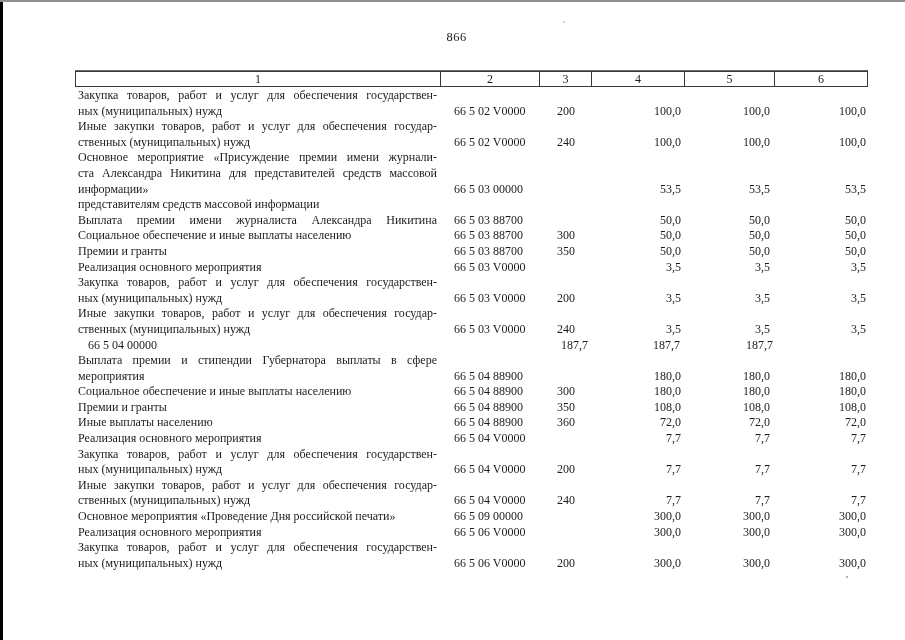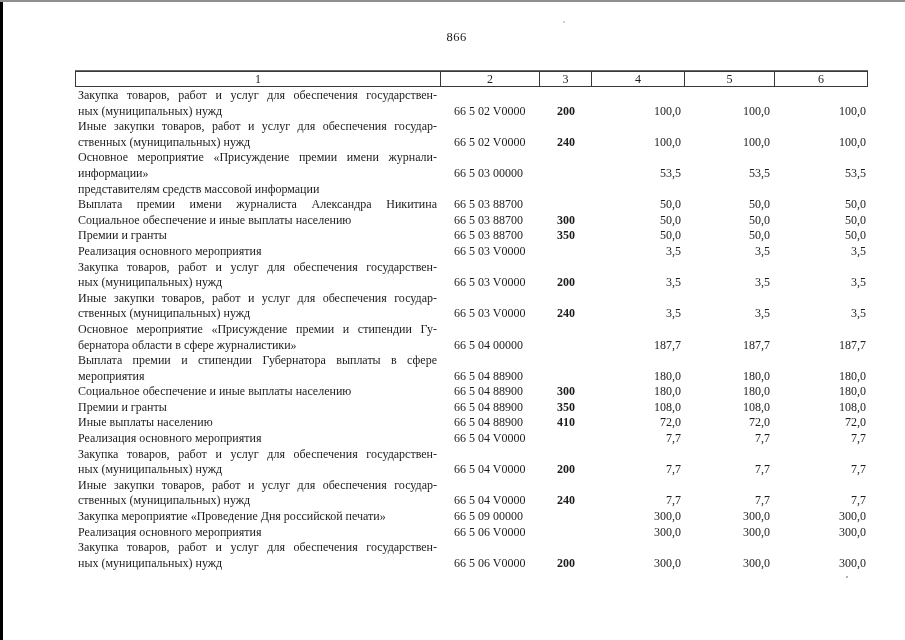--- a/index.html
+++ b/index.html
@@ -36,21 +36,21 @@
   .row{
     display:grid;
     grid-template-columns:366px 99px 52px 93px 90px 93px;
     align-items:end;
   }
   .c{box-sizing:border-box;}
   .c1{padding:0 4px 0 3px;}
   .l{display:block;}
   .jl{text-align:justify;text-align-last:justify;}
   .c2{padding-left:13px;white-space:nowrap;}
-  .c3{text-align:center;font-weight:bold;}
+  .c3{text-align:center;}
   .c4{text-align:right;padding-right:4px;}
   .c5{text-align:right;padding-right:5px;}
   .c6{text-align:right;padding-right:2px;}
   .speck{position:absolute;width:2px;height:2px;border-radius:50%;background:#9a9a9a;}
   .speck-a{left:846px;top:576px;}
   .speck-b{left:563px;top:21px;background:#c0c0c0;}
 </style>
 </head>
 <body>
 
@@ -87,20 +87,21 @@
           </div>
           <div class="c c2">66 5 02 V0000</div>
           <div class="c c3">240</div>
           <div class="c c4">100,0</div>
           <div class="c c5">100,0</div>
           <div class="c c6">100,0</div>
         </div>
         <div class="row">
           <div class="c c1">
             <div class="l jl">Основное мероприятие «Присуждение премии имени журнали-</div>
+            <div class="l jl">ста Александра Никитина для представителей средств массовой</div>
             <div class="l">информации»</div>
           </div>
           <div class="c c2">66 5 03 00000</div>
           <div class="c c3"></div>
           <div class="c c4">53,5</div>
           <div class="c c5">53,5</div>
           <div class="c c6">53,5</div>
         </div>
         <div class="row">
           <div class="c c1">
@@ -159,24 +160,20 @@
             <div class="l jl">Иные закупки товаров, работ и услуг для обеспечения государ-</div>
             <div class="l">ственных (муниципальных) нужд</div>
           </div>
           <div class="c c2">66 5 03 V0000</div>
           <div class="c c3">240</div>
           <div class="c c4">3,5</div>
           <div class="c c5">3,5</div>
           <div class="c c6">3,5</div>
         </div>
         <div class="row">
-          <div class="c c1">
-            <div class="l jl">Основное мероприятие «Присуждение премии и стипендии Гу-</div>
-            <div class="l">бернатора области в сфере журналистики»</div>
-          </div>
           <div class="c c2">66 5 04 00000</div>
           <div class="c c3"></div>
           <div class="c c4">187,7</div>
           <div class="c c5">187,7</div>
           <div class="c c6">187,7</div>
         </div>
         <div class="row">
           <div class="c c1">
             <div class="l jl">Выплата премии и стипендии Губернатора выплаты в сфере</div>
             <div class="l">мероприятия</div>
@@ -205,21 +202,21 @@
           <div class="c c3">350</div>
           <div class="c c4">108,0</div>
           <div class="c c5">108,0</div>
           <div class="c c6">108,0</div>
         </div>
         <div class="row">
           <div class="c c1">
             <div class="l">Иные выплаты населению</div>
           </div>
           <div class="c c2">66 5 04 88900</div>
-          <div class="c c3">410</div>
+          <div class="c c3">360</div>
           <div class="c c4">72,0</div>
           <div class="c c5">72,0</div>
           <div class="c c6">72,0</div>
         </div>
         <div class="row">
           <div class="c c1">
             <div class="l">Реализация основного мероприятия</div>
           </div>
           <div class="c c2">66 5 04 V0000</div>
           <div class="c c3"></div>
@@ -244,21 +241,21 @@
             <div class="l">ственных (муниципальных) нужд</div>
           </div>
           <div class="c c2">66 5 04 V0000</div>
           <div class="c c3">240</div>
           <div class="c c4">7,7</div>
           <div class="c c5">7,7</div>
           <div class="c c6">7,7</div>
         </div>
         <div class="row">
           <div class="c c1">
-            <div class="l">Закупка мероприятие «Проведение Дня российской печати»</div>
+            <div class="l">Основное мероприятия «Проведение Дня российской печати»</div>
           </div>
           <div class="c c2">66 5 09 00000</div>
           <div class="c c3"></div>
           <div class="c c4">300,0</div>
           <div class="c c5">300,0</div>
           <div class="c c6">300,0</div>
         </div>
         <div class="row">
           <div class="c c1">
             <div class="l">Реализация основного мероприятия</div>

